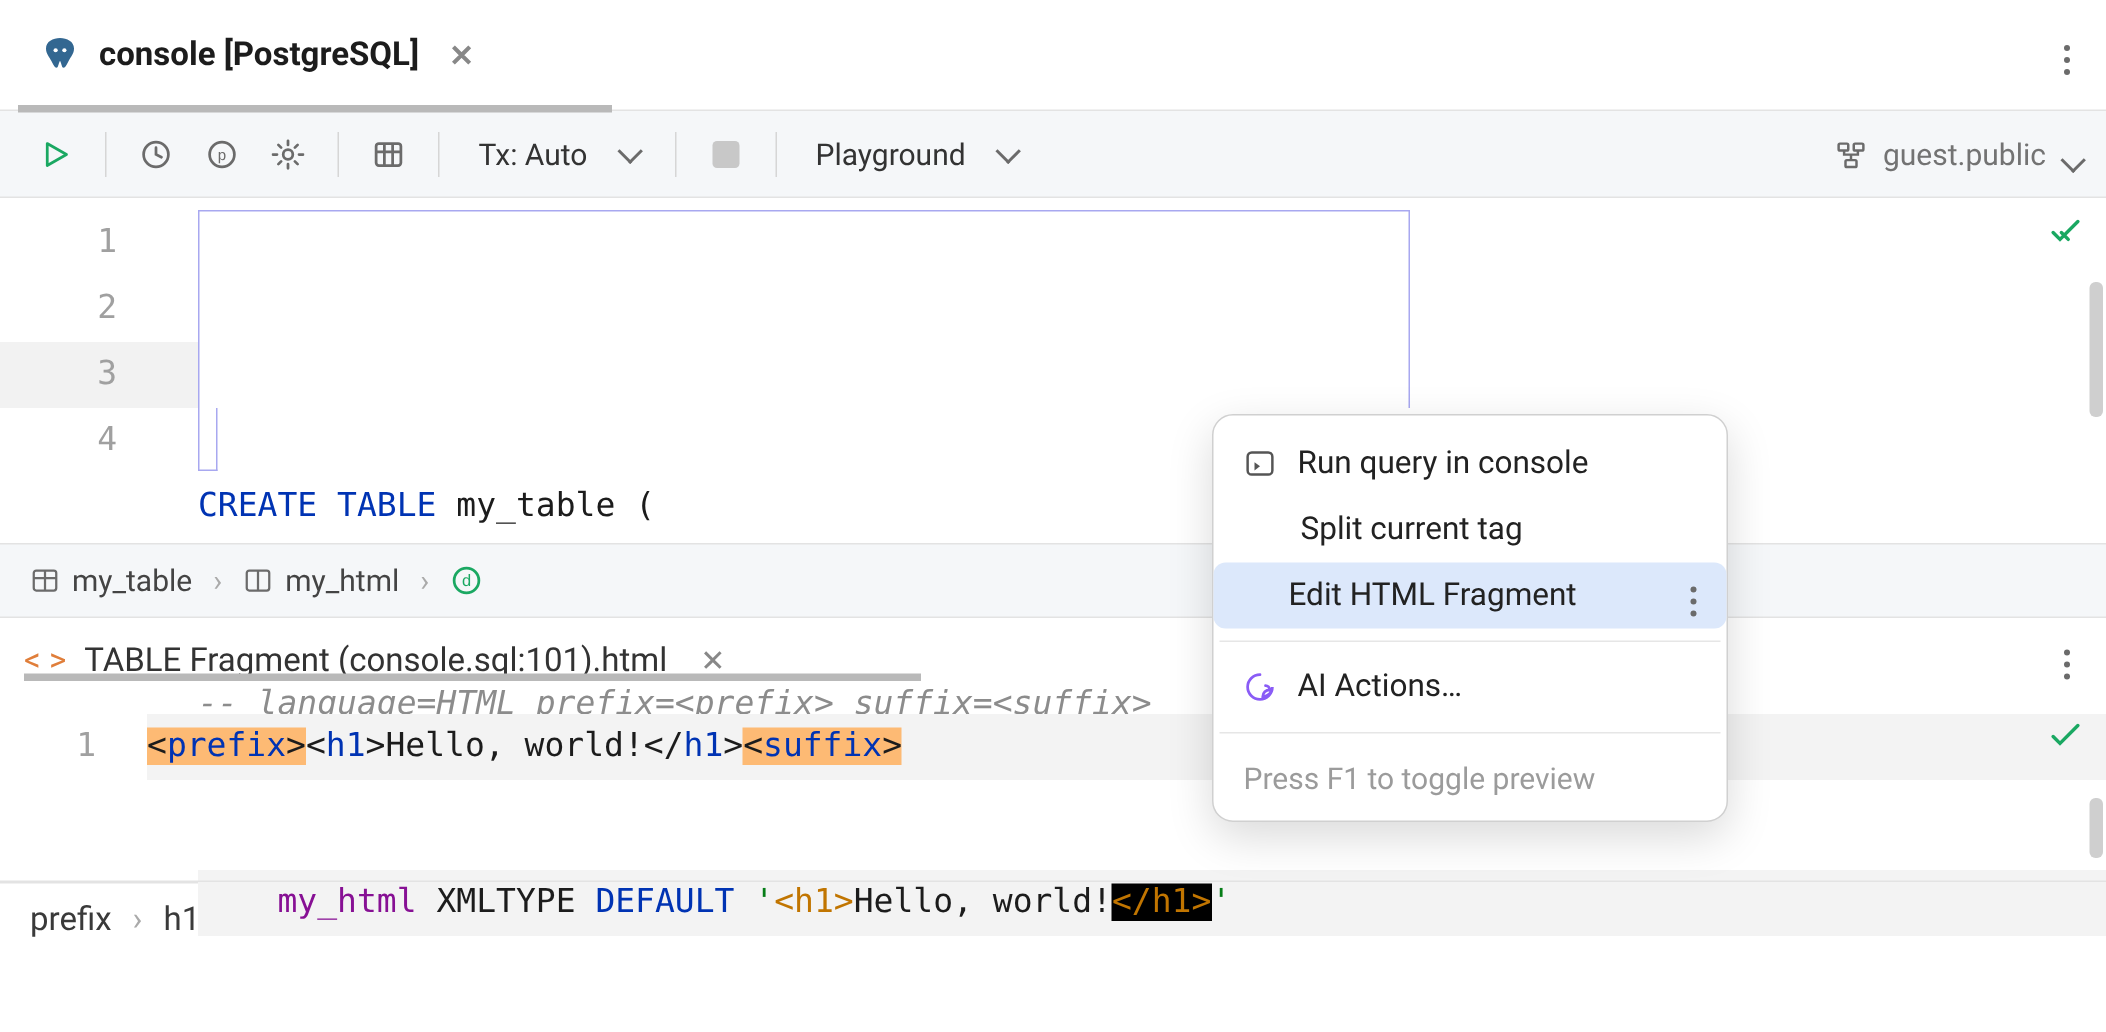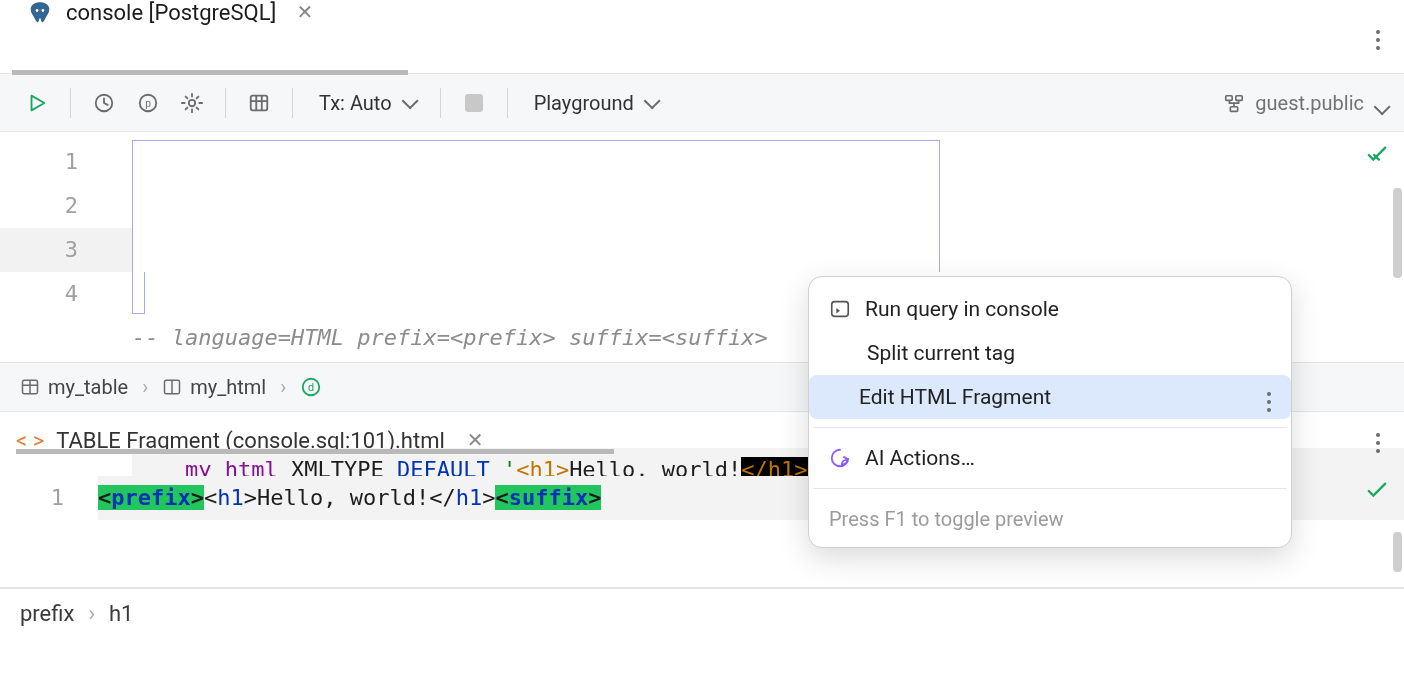--- a/index.html
+++ b/index.html
@@ -16,25 +16,27 @@
   .tab-bar {
     display: flex;
     align-items: center;
     height: 74px;
     padding: 0 12px;
     border-bottom: 1px solid #e3e3e3;
     position: relative;
   }
   .tab {
     display: flex;
+    align-items: center;
     gap: 12px;
     padding: 0 14px;
     height: 74px;
     font-size: 22px;
     position: relative;
+    font-weight: bold;
   }
   .tab .pg-icon svg { width: 28px; height: 28px; }
   .tab .close { color: #888; font-size: 20px; margin-left: 8px; }
   .tab-underline {
     position: absolute;
     left: 0;
     bottom: -1px;
     width: 396px;
     height: 5px;
     background: #b9b9b9;
@@ -72,21 +74,21 @@
     border-radius: 6px;
     color: #5a5a5a;
   }
   .tool-sep {
     width: 1px; height: 30px; background: #d6d6d6;
     margin: 0 8px;
   }
   .tool-text {
     display: inline-flex;
     align-items: center;
-    gap: 10px;
+    gap: 20px;
     padding: 0 12px;
     height: 38px;
     font-size: 20px;
     color: #333;
   }
   .chev-down {
     width: 12px; height: 12px;
     border-right: 2px solid #6b6b6b;
     border-bottom: 2px solid #6b6b6b;
     transform: rotate(45deg) translateY(-3px);
@@ -221,40 +223,40 @@
   .gutter2 .ln { padding-right: 34px; }
   .code2 {
     font-family: Menlo, Consolas, monospace;
     font-size: 22px;
     line-height: 44px;
     padding-top: 8px;
     flex: 1;
     position: relative;
   }
   .code2 .line.current { background: #f3f3f3; }
-  .hl-sel { background: #22c55e; font-weight: bold; }
+  .hl-sel { background: #fdba74; }
   .tag-html { color: #0033b3; }
   .tag-bracket { color: #1c1c1c; }
 
   .bottom-crumb {
     display: flex;
     align-items: center;
     gap: 14px;
     padding: 0 20px;
     height: 50px;
     font-size: 22px;
     color: #3a3a3a;
     border-top: 1px solid #e3e3e3;
   }
 
   .ctx-menu {
     position: absolute;
     left: 808px;
     top: 276px;
-    width: 484px;
+    width: 344px;
     background: #fff;
     border: 1px solid #d0d0d0;
     border-radius: 14px;
     box-shadow: 0 10px 30px rgba(0,0,0,0.15);
     padding: 10px 0;
     z-index: 100;
   }
   .ctx-item {
     display: flex;
     align-items: center;
@@ -364,20 +366,21 @@
 <div class="editor">
   <div class="gutter">
     <div class="ln">1</div>
     <div class="ln">2</div>
     <div class="ln current">3</div>
     <div class="ln">4</div>
   </div>
   <div class="code-area">
     <div class="sel-box top"></div>
     <div class="sel-box bot"></div>
+    <div class="line"><span class="kw">CREATE</span> <span class="kw">TABLE</span> <span class="ident">my_table</span><span> (</span></div>
     <div class="line"><span class="cmt">-- language=HTML prefix=&lt;prefix&gt; suffix=&lt;suffix&gt;</span></div>
     <div class="line current">    <span class="col">my_html</span> <span class="type">XMLTYPE</span> <span class="kw">DEFAULT</span> <span class="str">'</span><span class="tagc">&lt;h1&gt;</span><span>Hello, world!</span><span class="tagc tag-bad">&lt;/h1&gt;</span><span class="str">'</span></div>
     
   </div>
   <div class="status-check">
     <svg width="22" height="22" viewBox="0 0 24 24">
         <path d="M3 12l5 5L21 4" fill="none" stroke="#1aa862" stroke-width="2.5" stroke-linecap="round"></path>
         <path d="M9 12l5 5" fill="none" stroke="#1aa862" stroke-width="2.5" stroke-linecap="round"></path>
       </svg>
   </div>

